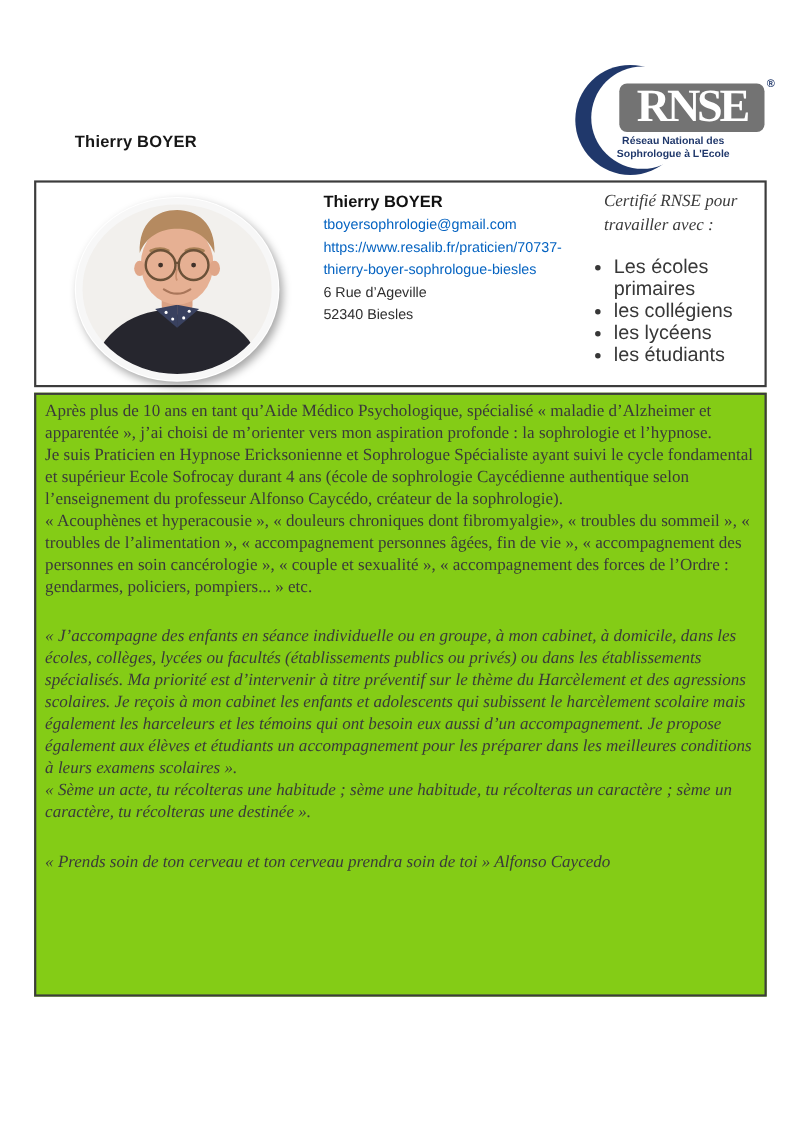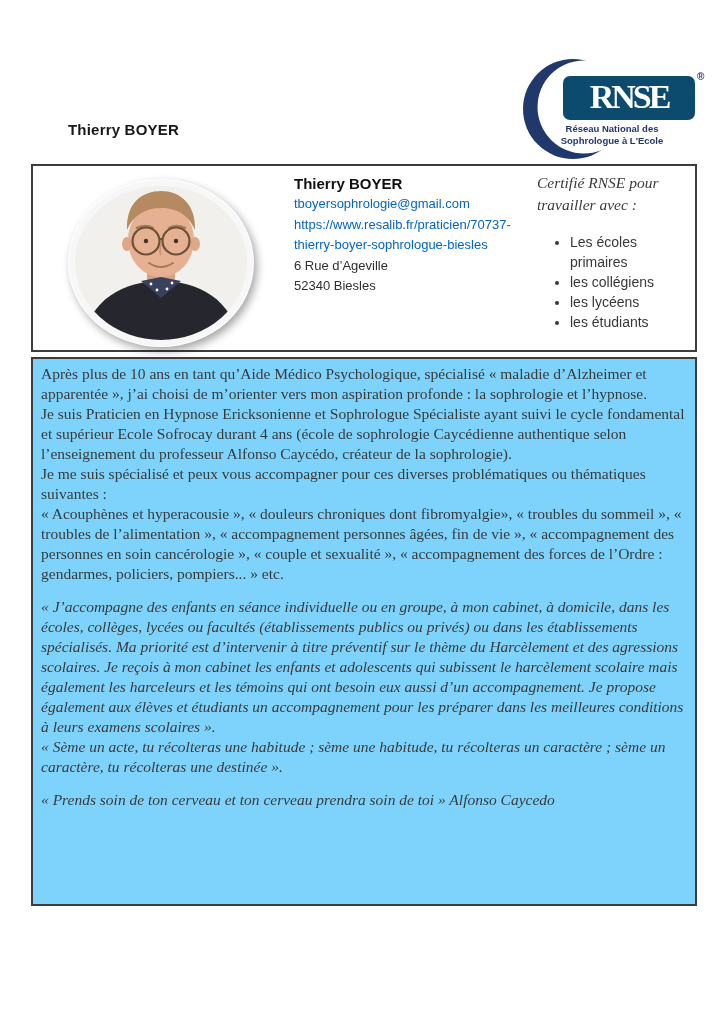--- a/index.html
+++ b/index.html
@@ -17,23 +17,23 @@
     position: absolute; left: 68px; top: 121px;
     font-size: 15px; font-weight: bold; color: #171717;
     letter-spacing: 0.2px; margin: 0;
   }
 
   
   .logo { position: absolute; left: 521px; top: 55px; width: 196px; height: 110px; }
   .logo-crescent { position: absolute; left: 0; top: 2px; }
   .logo-box {
     position: absolute; left: 42px; top: 21px; width: 132px; height: 44px;
-    background: #0c4a6e; border-radius: 7px;
+    background: #737373; border-radius: 7px;
     color: #ffffff; font-family: "Liberation Serif", serif; font-weight: bold;
-    font-size: 34px; line-height: 42px; text-align: center; letter-spacing: -3px;
+    font-size: 42px; line-height: 42px; text-align: center; letter-spacing: -3px;
   }
   .logo-reg {
     position: absolute; left: 176px; top: 16px;
     font-size: 10px; color: #20386b; font-weight: bold;
   }
   .logo-tagline {
     position: absolute; left: 11px; top: 68px; width: 160px;
     text-align: center; color: #20386b;
     font-size: 9.5px; font-weight: bold; line-height: 11.5px;
   }
@@ -52,38 +52,38 @@
   }
   .contact-name { font-size: 15px; font-weight: bold; color: #111111; line-height: 21px; }
   .doc-link {
     color: #0563c1; display: block;
     overflow-wrap: break-word; cursor: pointer;
   }
 
   .cert-col { position: absolute; left: 504px; top: 6px; width: 158px; }
   .cert-heading {
     font-family: "Liberation Serif", serif; font-style: italic;
-    font-size: 15.5px; color: #3a3a3a; line-height: 22px; margin: 0 0 16px 0;
+    font-size: 15.5px; color: #3a3a3a; line-height: 22px; margin: 0 0 16px 12px;
   }
   .cert-list {
-    margin: 12px; padding-left: 21px; list-style: disc;
-    font-size: 14px; color: #373737; line-height: 20px; width: 132px;
+    margin: 0; padding-left: 21px; list-style: disc;
+    font-size: 18px; color: #373737; line-height: 20px; width: 132px;
   }
 
   
   .bio-box {
     position: absolute; left: 31px; top: 357px; width: 666px; height: 549px;
-    border: 2px solid #3c3c3c; background: #7dd3fc;
+    border: 2px solid #3c3c3c; background: #84cc16;
     padding: 5px 10px 0 8px;
     font-family: "Liberation Serif", serif;
     font-size: 15.5px; line-height: 20px; color: #3a3a3a;
     overflow: hidden;
   }
   .bio-box p { margin: 0; }
-  .bio-box p.gap-before { margin-top: 13px; }
+  .bio-box p.gap-before { margin-top: 25px; }
   .bio-box p.italic { font-style: italic; }
 </style>
 </head>
 <body>
 
 <div>
 
   <h1 class="page-title">Thierry BOYER</h1>
 
   <div class="logo">
@@ -160,20 +160,19 @@
         <li>les collégiens</li>
         <li>les lycéens</li>
         <li>les étudiants</li>
       </ul>
     </div>
   </section>
 
   <section class="bio-box">
     <p>Après plus de 10 ans en tant qu’Aide Médico Psychologique, spécialisé « maladie d’Alzheimer et apparentée », j’ai choisi de m’orienter vers mon aspiration profonde : la sophrologie et l’hypnose.</p>
     <p>Je suis Praticien en Hypnose Ericksonienne et Sophrologue Spécialiste ayant suivi le cycle fondamental et supérieur Ecole Sofrocay durant 4 ans (école de sophrologie Caycédienne authentique selon l’enseignement du professeur Alfonso Caycédo, créateur de la sophrologie).</p>
-    <p>Je me suis spécialisé et peux vous accompagner pour ces diverses problématiques ou thématiques suivantes :</p>
     <p>« Acouphènes et hyperacousie », « douleurs chroniques dont fibromyalgie», « troubles du sommeil », « troubles de l’alimentation », « accompagnement personnes âgées, fin de vie », « accompagnement des personnes en soin cancérologie », « couple et sexualité », « accompagnement des forces de l’Ordre : gendarmes, policiers, pompiers... » etc.</p>
     <p class="italic gap-before">« J’accompagne des enfants en séance individuelle ou en groupe, à mon cabinet, à domicile, dans les écoles, collèges, lycées ou facultés (établissements publics ou privés) ou dans les établissements spécialisés. Ma priorité est d’intervenir à titre préventif sur le thème du Harcèlement et des agressions scolaires. Je reçois à mon cabinet les enfants et adolescents qui subissent le harcèlement scolaire mais également les harceleurs et les témoins qui ont besoin eux aussi d’un accompagnement. Je propose également aux élèves et étudiants un accompagnement pour les préparer dans les meilleures conditions à leurs examens scolaires ».</p>
     <p class="italic">« Sème un acte, tu récolteras une habitude ; sème une habitude, tu récolteras un caractère ; sème un caractère, tu récolteras une destinée ».</p>
     <p class="italic gap-before">« Prends soin de ton cerveau et ton cerveau prendra soin de toi » Alfonso Caycedo</p>
   </section>
 
 </div>
 
 </body></html>

